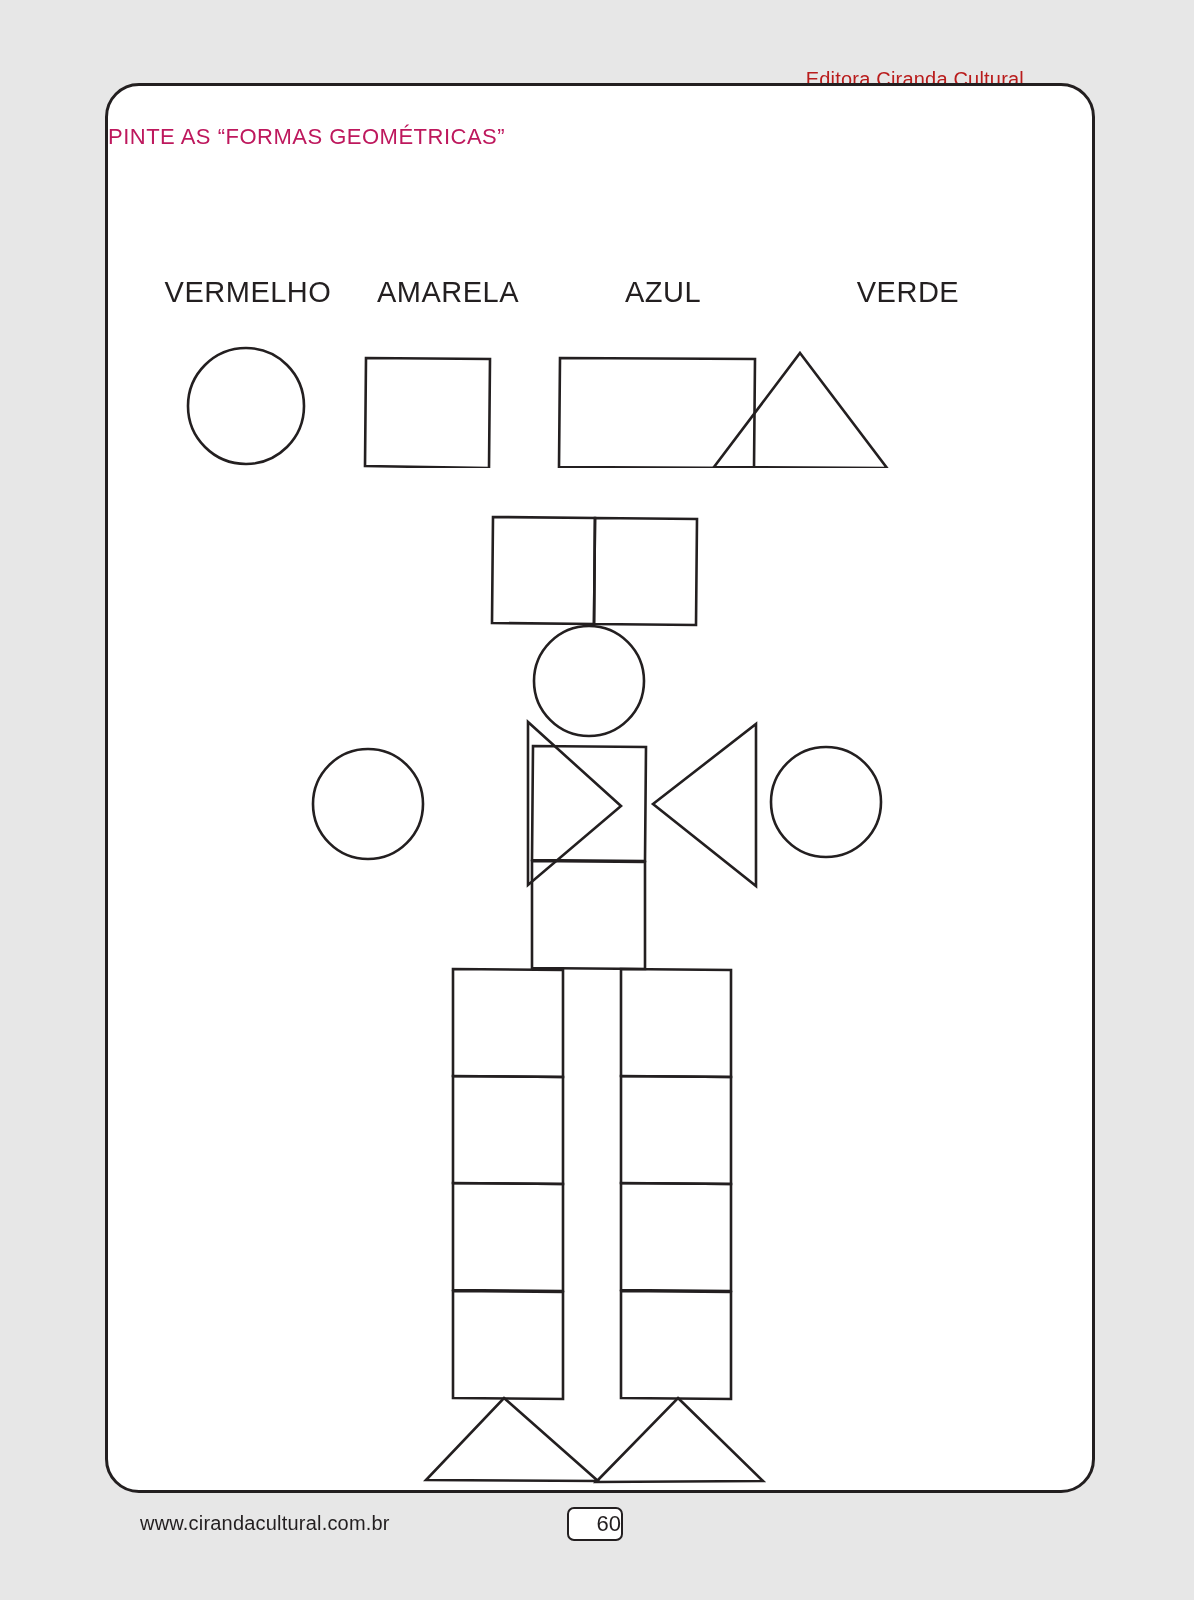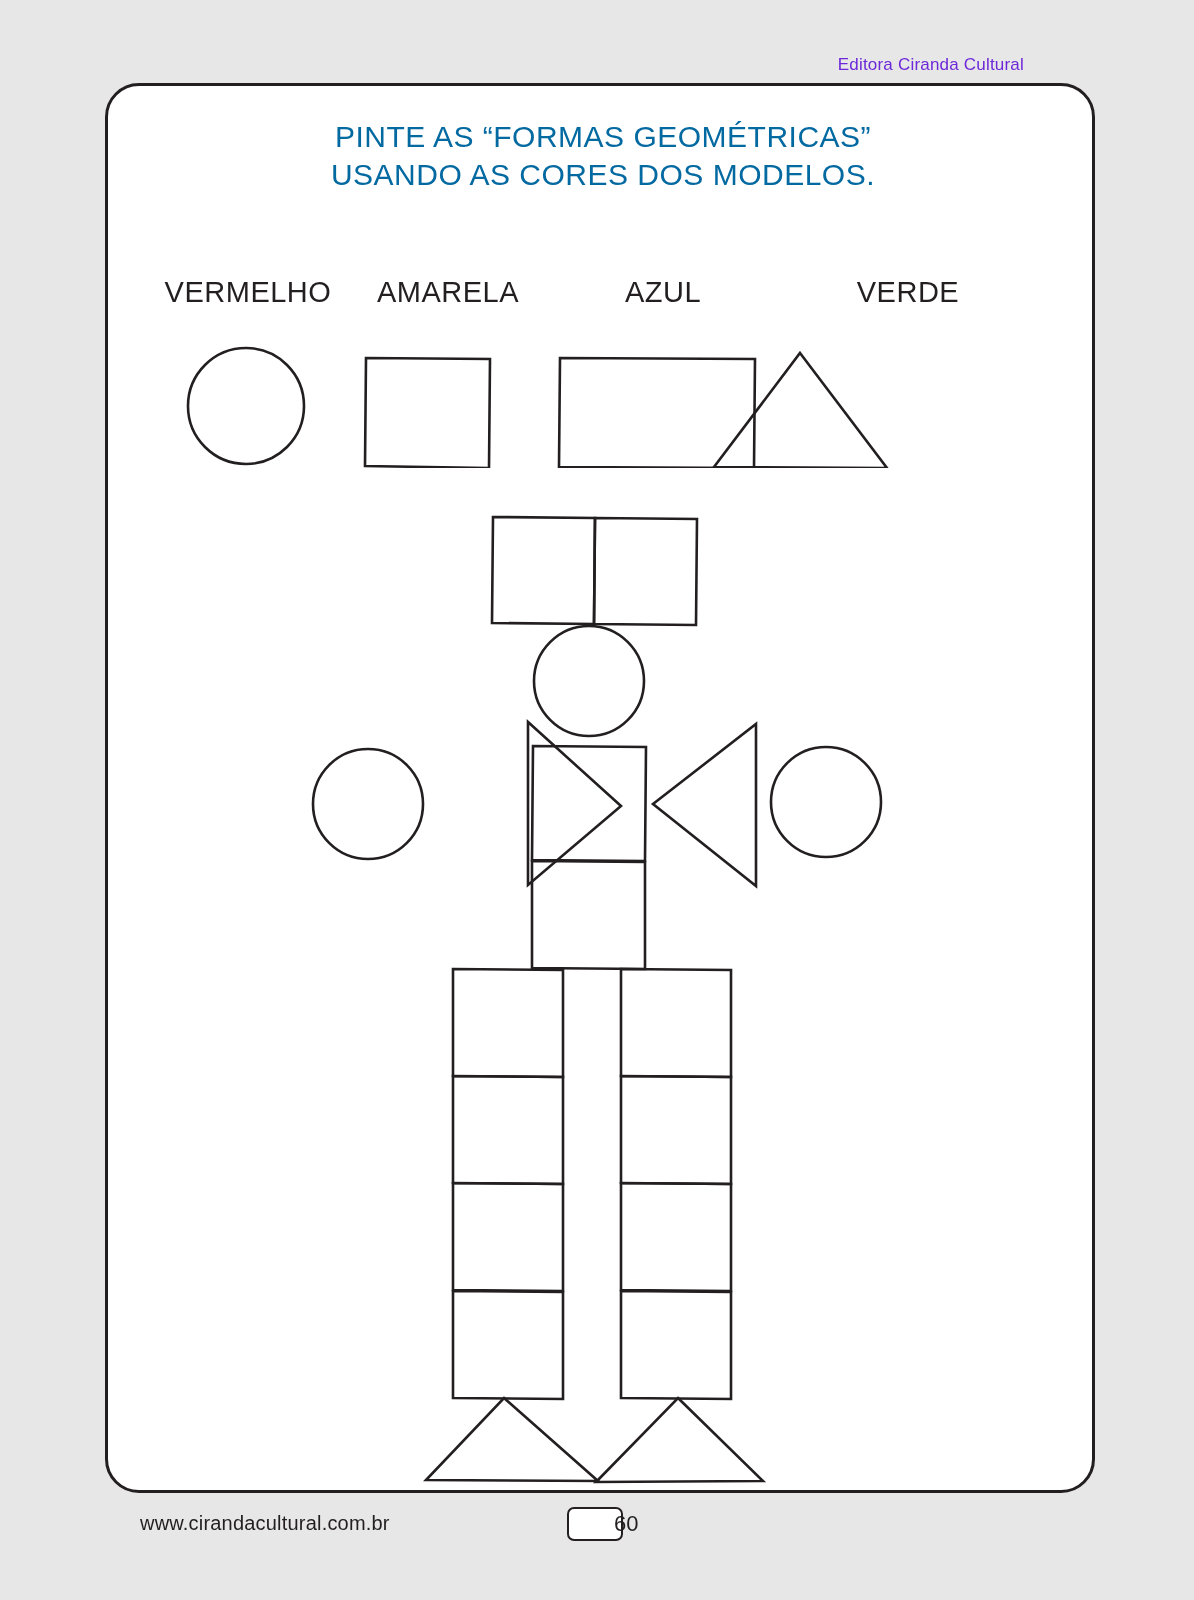--- a/index.html
+++ b/index.html
@@ -18,46 +18,45 @@
     position: absolute;
     left: 0;
     top: 0;
     width: 1194px;
     height: 1600px;
     background: #e7e7e7;
   }
   .publisher {
     position: absolute;
     right: 170px;
-    top: 55px;
-    font-size: 17px;
-    color: #6d28d9;
+    top: 68px;
+    font-size: 20px;
+    color: #b91c1c;
     letter-spacing: 0.2px;
     white-space: nowrap;
   }
   .sheet {
     position: absolute;
     left: 105px;
     top: 83px;
     width: 990px;
     height: 1410px;
     background: #ffffff;
     border: 3px solid #231f20;
     border-radius: 34px;
     box-sizing: border-box;
   }
   .title {
     position: absolute;
     left: 0;
     top: 32px;
     width: 990px;
-    text-align: center;
-    font-size: 30px;
+    font-size: 22px;
     line-height: 38px;
-    color: #0369a1;
+    color: #be185d;
     letter-spacing: 0.5px;
   }
   .legend {
     position: absolute;
     left: 0;
     top: 190px;
     width: 990px;
     height: 200px;
   }
   .legend-label {
@@ -98,25 +97,24 @@
   .page-num {
     position: absolute;
     left: 567px;
     top: 1507px;
     width: 56px;
     height: 34px;
     border: 2px solid #231f20;
     border-radius: 7px;
     background: #fff;
     box-sizing: border-box;
-    text-align: left;
+    text-align: right;
     font-size: 22px;
     line-height: 30px;
     color: #231f20;
-    padding-left: 45px;
   }
   svg { display: block; }
   .stroke {
     fill: none;
     stroke: #231f20;
     stroke-width: 2.6;
     stroke-linejoin: miter;
     stroke-linecap: square;
   }
 </style>
@@ -124,21 +122,20 @@
 <body>
 
 <div class="page">
 
   <div class="publisher">Editora Ciranda Cultural</div>
 
   <div class="sheet">
 
     <div class="title">
       <div>PINTE AS “FORMAS GEOMÉTRICAS”</div>
-      <div>USANDO AS CORES DOS MODELOS.</div>
     </div>
 
     <div class="legend">
       <div class="legend-label lb1">AMARELA</div>
       <div class="legend-label lb0">VERMELHO</div>
       <div class="legend-label lb2">AZUL</div>
       <div class="legend-label lb3">VERDE</div>
 
       <div class="legend-shapes">
         <svg width="990" height="140" viewBox="0 0 990 140">

